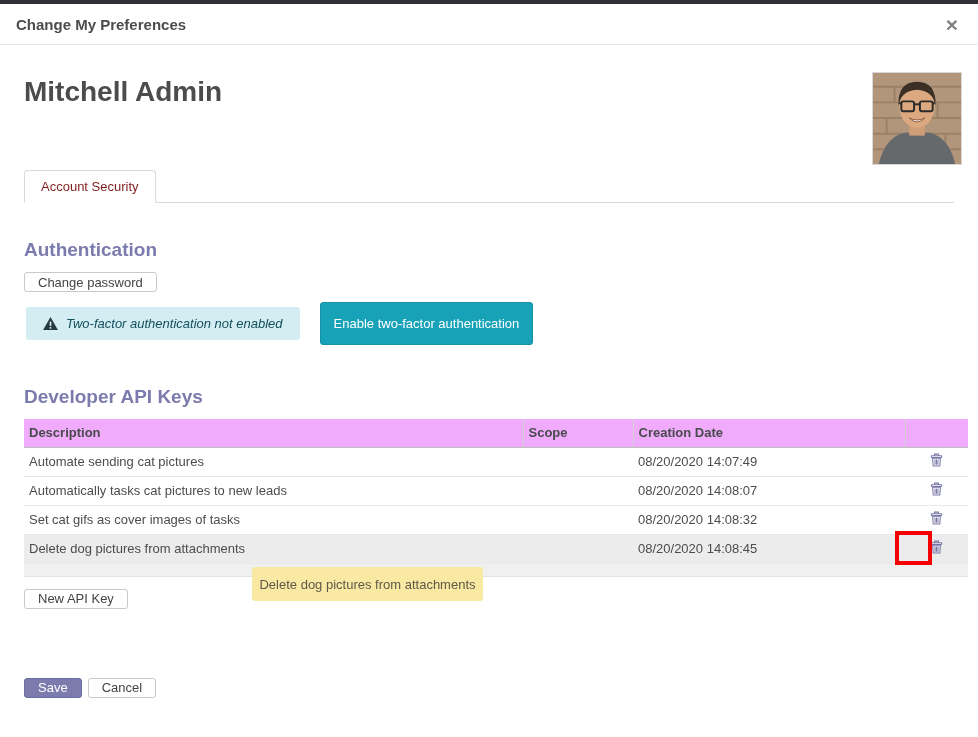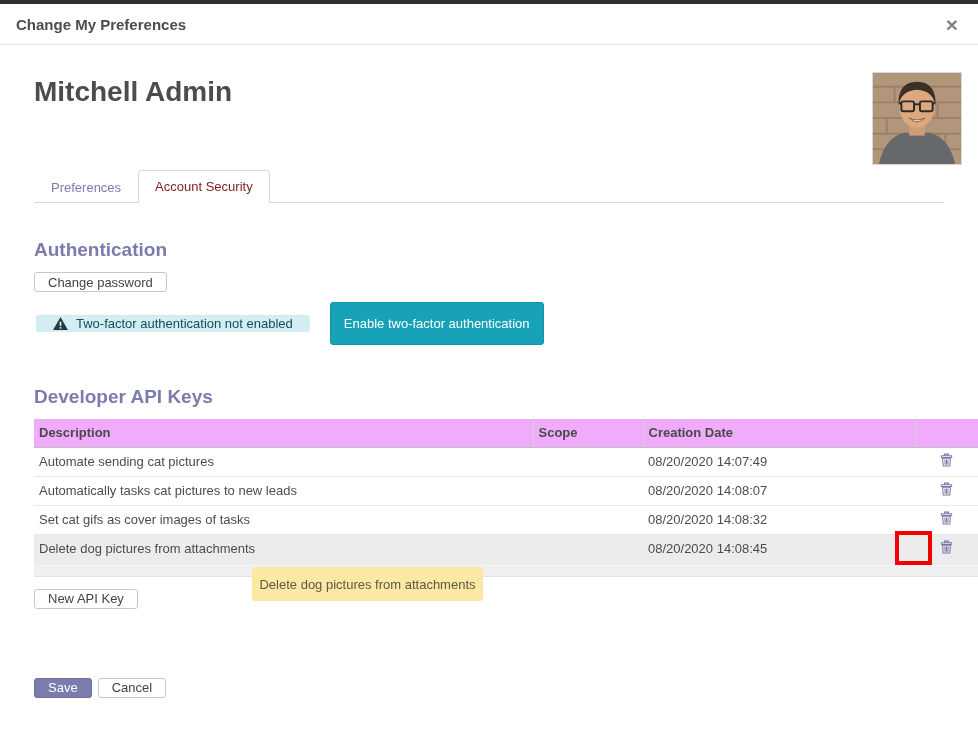--- a/index.html
+++ b/index.html
@@ -7,21 +7,21 @@
   .page { position:relative; width:978px; height:737px; background:#fff; overflow:hidden; }
 
   .topbar { height:4px; background:#2f2f36; }
 
   .modal-header { height:41px; display:flex; align-items:center; justify-content:space-between;
     padding:0 16px; border-bottom:1px solid #e6e6e6; }
   .modal-title { font-size:15px; font-weight:bold; color:#4c4c4c; }
   .close-btn { background:none; border:none; font-size:21px; line-height:1; color:#808080;
     cursor:pointer; padding:0 4px; font-weight:bold; }
 
-  .content { padding:0 34px;margin-top:12px; }
+  .content { padding:0 24px;margin-top:12px; }
 
   h1.user-name { margin-top:31px; font-size:28px; line-height:32px; font-weight:bold; color:#4c4c4c; }
 
   .avatar { position:absolute; top:72px; right:16px; width:90px; height:93px;
     border:1px solid #d8d8d8; background:#b2967b; }
   .avatar svg { display:block; width:100%; height:100%; }
 
   .tabs { margin-top:62px; display:flex; border-bottom:1px solid #d9d9d9; height:33px; }
   .tab { font-size:13px; padding:0 16px; display:flex; align-items:center; cursor:pointer;
     border:1px solid transparent; border-bottom:none; margin-bottom:-1px; height:33px; }
@@ -36,21 +36,21 @@
   .btn { font-family:inherit; font-size:13px; border-radius:3px; cursor:pointer; padding:0 13px;
     height:20px; display:inline-flex; align-items:center; }
   .btn-default { background:#fff; border:1px solid #c9c9c9; color:#444; }
   .btn-primary { background:#7c7bad; border:1px solid #6e6da0; color:#fff; }
   .btn-info { background:#17a2b8; border:1px solid #1591a5; color:#fff; height:43px; }
 
   .change-password { margin-top:11px; }
 
   .twofa-row { margin-top:10px; display:flex; align-items:center; }
   .alert-info { margin-left:2px; background:#d3edf2; color:#124e5c; font-size:13px;
-    height:17px; display:inline-flex; align-items:center; padding:0 17px; border-radius:3px; }
+    height:33px; display:inline-flex; align-items:center; padding:0 17px; border-radius:3px;font-style:italic; }
   .alert-info svg { margin-right:8px; }
   .enable-twofa { margin-left:20px; }
 
   table.keys { margin-top:11px; width:944px; border-collapse:collapse; table-layout:fixed;
     font-size:13px; color:#4c4c4c; }
   table.keys thead th { background:#f0abfc; font-weight:bold; text-align:left; height:28px;
     padding:0 5px; border-right:1px solid #d2d2d2; border-bottom:1px solid #bfbfbf; color:#494a4c; }
   table.keys thead th:last-child { border-right:none; }
   table.keys tbody td { height:29px; padding:0 5px; border-bottom:1px solid #e8e8e8; }
   table.keys tbody tr.hovered td { background:#ececec; }
@@ -111,23 +111,20 @@
       </g>
       <path d="M37 46 Q45 54 53 46 Q45 50 37 46 Z" fill="#fff" stroke="#8c5c3e" stroke-width="1"></path>
     </svg>
   </div>
 
   <div class="content">
 
     <h1 class="user-name">Mitchell Admin</h1>
 
     <div class="tabs">
-      <div class="tab inactive">
-        <span>Preferences</span>
-      </div>
       <div class="tab active">
         <span>Account Security</span>
       </div>
     </div>
 
     <h2 class="section-heading heading-auth">Authentication</h2>
 
     <button class="btn btn-default change-password">
       <span>Change password</span>
     </button>

